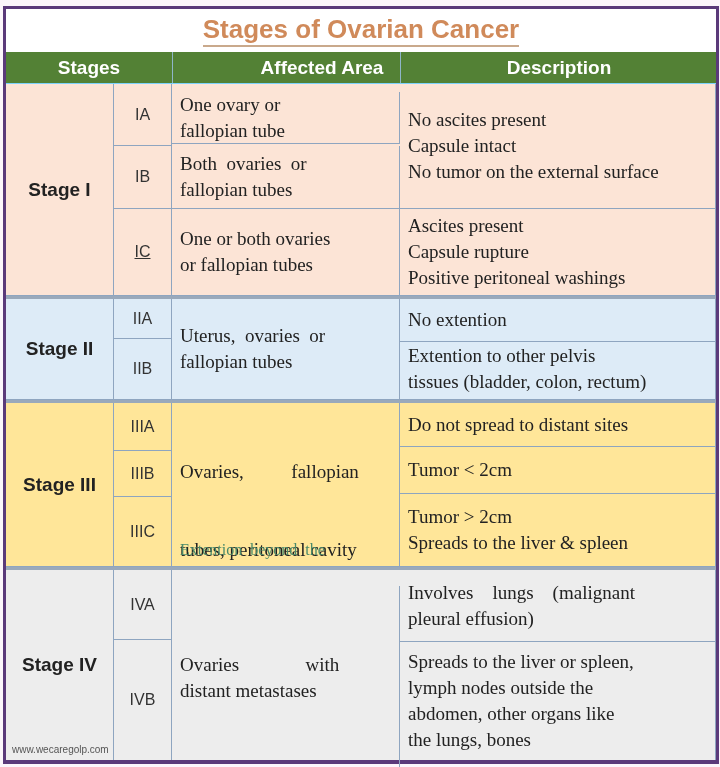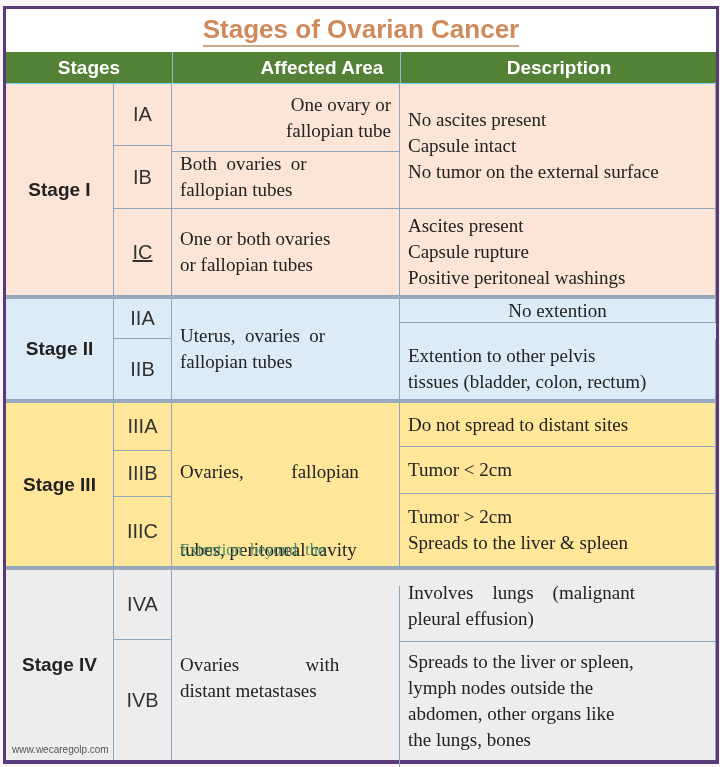--- a/index.html
+++ b/index.html
@@ -7,21 +7,21 @@
   .frame { position:absolute; left:3px; top:6px; width:710px; height:751px; border:3px solid #5b3a7a; border-bottom-width:4px; background:#7dd3fc; }
   .title-bar { position:absolute; left:0; top:0; width:710px; height:43px; background:#fff; }
   .title { position:absolute; left:0; width:100%; top:5px; text-align:center; font-family:"Liberation Sans", sans-serif; font-weight:bold; font-size:26px; color:#d08a5a; }
   .title span { border-bottom:2px solid #c9a98c; padding-bottom:1px; }
   .header { position:absolute; left:0; top:43px; width:710px; height:31px; background:#538135; color:#fff; font-family:"Liberation Sans", sans-serif; font-weight:bold; font-size:19px; }
   .hcell { position:absolute; top:0; height:31px; line-height:31px; text-align:center; }
   .hcell.div { border-left:1px solid #8fb6c8; }
   .band { position:absolute; left:0; width:710px; }
   .cell { position:absolute; box-sizing:border-box; border-right:1px solid #8ea5c0; border-bottom:1px solid #8ea5c0; }
   .stage-label { font-family:"Liberation Sans", sans-serif; font-weight:bold; font-size:19px; color:#222; display:flex; align-items:center; justify-content:center; }
-  .sub-label { font-family:"Liberation Sans", sans-serif; font-size:20px; color:#333; display:flex; align-items:center; justify-content:center; }
+  .sub-label { font-family:"Liberation Sans", sans-serif; font-size:16px; color:#333; display:flex; align-items:center; justify-content:center; }
   .txt { font-size:19px; line-height:26px; color:#222; padding:0 8px; display:flex; flex-direction:column; justify-content:center; }
   .green { color:#4a8a6a; font-size:16px; line-height:22px; }
   .sep { position:absolute; left:0; width:710px; height:3px; background:#9aa9bb; }
   .watermark { position:absolute; left:6px; bottom:5px; font-size:10px; color:#555; font-family:"Liberation Sans", sans-serif; }
 </style>
 </head>
 <body>
 
 <div class="frame">
   <div class="title-bar">
@@ -33,21 +33,21 @@
     <div class="hcell div" style="left:166px;width:228px;padding-left:35px;">Affected Area</div>
     <div class="hcell div" style="left:394px;width:316px;">Description</div>
   </div>
 
   <div class="band" style="top:75px;height:212px;background:#fce4d6;">
     <div class="cell stage-label" style="left:0;top:0;width:108px;height:212px;">Stage I</div>
     <div class="cell sub-label" style="left:108px;top:0;width:58px;height:62px;">IA</div>
     <div class="cell sub-label" style="left:108px;top:62px;width:58px;height:63px;">IB</div>
     <div class="cell sub-label" style="left:108px;top:125px;width:58px;height:87px;text-decoration:underline;">IC</div>
 
-    <div class="cell txt" style="left:166px;top:0;width:228px;height:68px;text-align:right;">
+    <div class="cell txt" style="left:166px;top:8px;width:228px;height:52px;">
       <span>One ovary or</span>
       <span>fallopian tube</span>
     </div>
     <div class="cell txt" style="left:166px;top:62px;width:228px;height:63px;white-space:pre;">
       <span>Both  ovaries  or</span>
       <span>fallopian tubes</span>
     </div>
     <div class="cell txt" style="left:166px;top:125px;width:228px;height:87px;">
       <span>One or both ovaries</span>
       <span>or fallopian tubes</span>
@@ -67,21 +67,21 @@
   <div class="sep" style="top:287px;"></div>
 
   <div class="band" style="top:290px;height:101px;background:#ddebf7;">
     <div class="cell stage-label" style="left:0;top:0;width:108px;height:101px;">Stage II</div>
     <div class="cell sub-label" style="left:108px;top:0;width:58px;height:40px;">IIA</div>
     <div class="cell sub-label" style="left:108px;top:40px;width:58px;height:61px;">IIB</div>
     <div class="cell txt" style="left:166px;top:0;width:228px;height:101px;white-space:pre;">
       <span>Uterus,  ovaries  or</span>
       <span>fallopian tubes</span>
     </div>
-    <div class="cell txt" style="left:394px;top:0;width:316px;height:24px;align-items:center;">
+    <div class="cell txt" style="left:394px;top:0;width:316px;height:43px;">
       <span>No extention</span>
     </div>
     <div class="cell txt" style="left:394px;top:40px;width:316px;height:61px;">
       <span>Extention to other pelvis</span>
       <span>tissues (bladder, colon, rectum)</span>
     </div>
   </div>
   <div class="sep" style="top:391px;"></div>
 
   <div class="band" style="top:394px;height:164px;background:#ffe699;">

